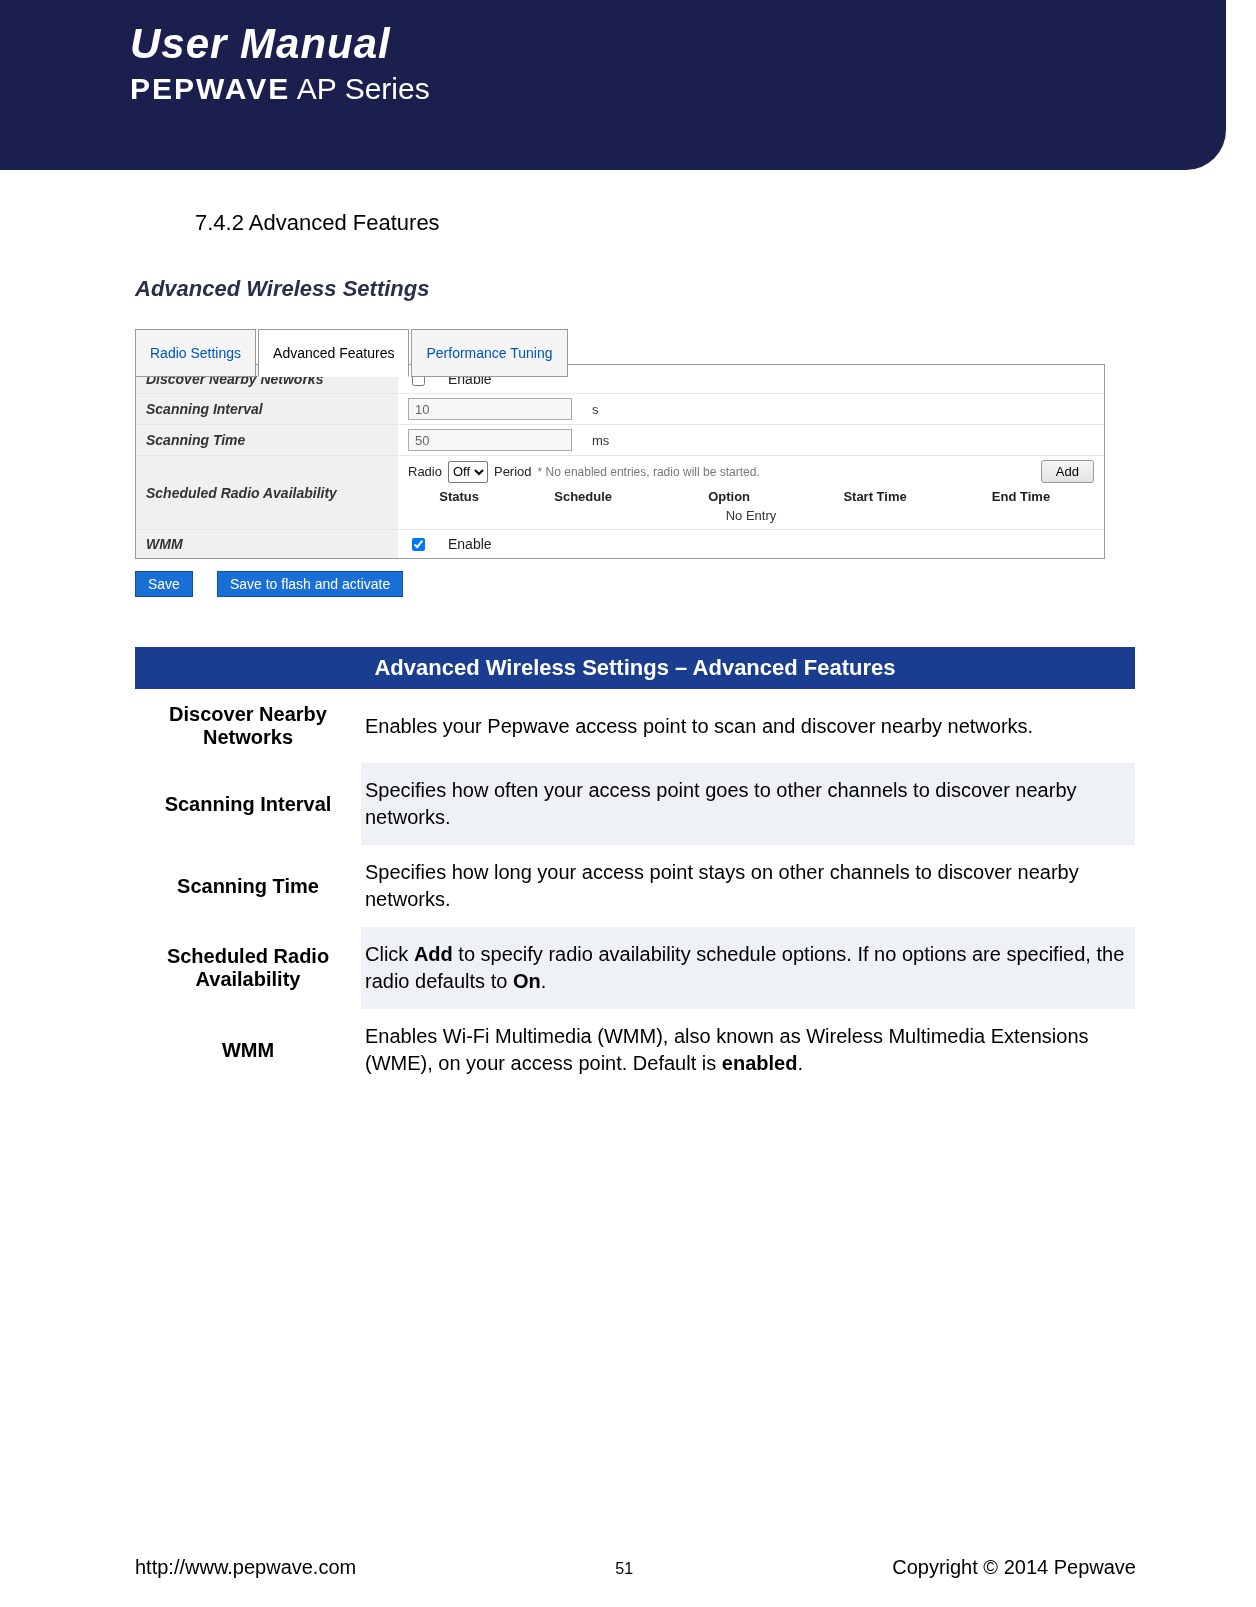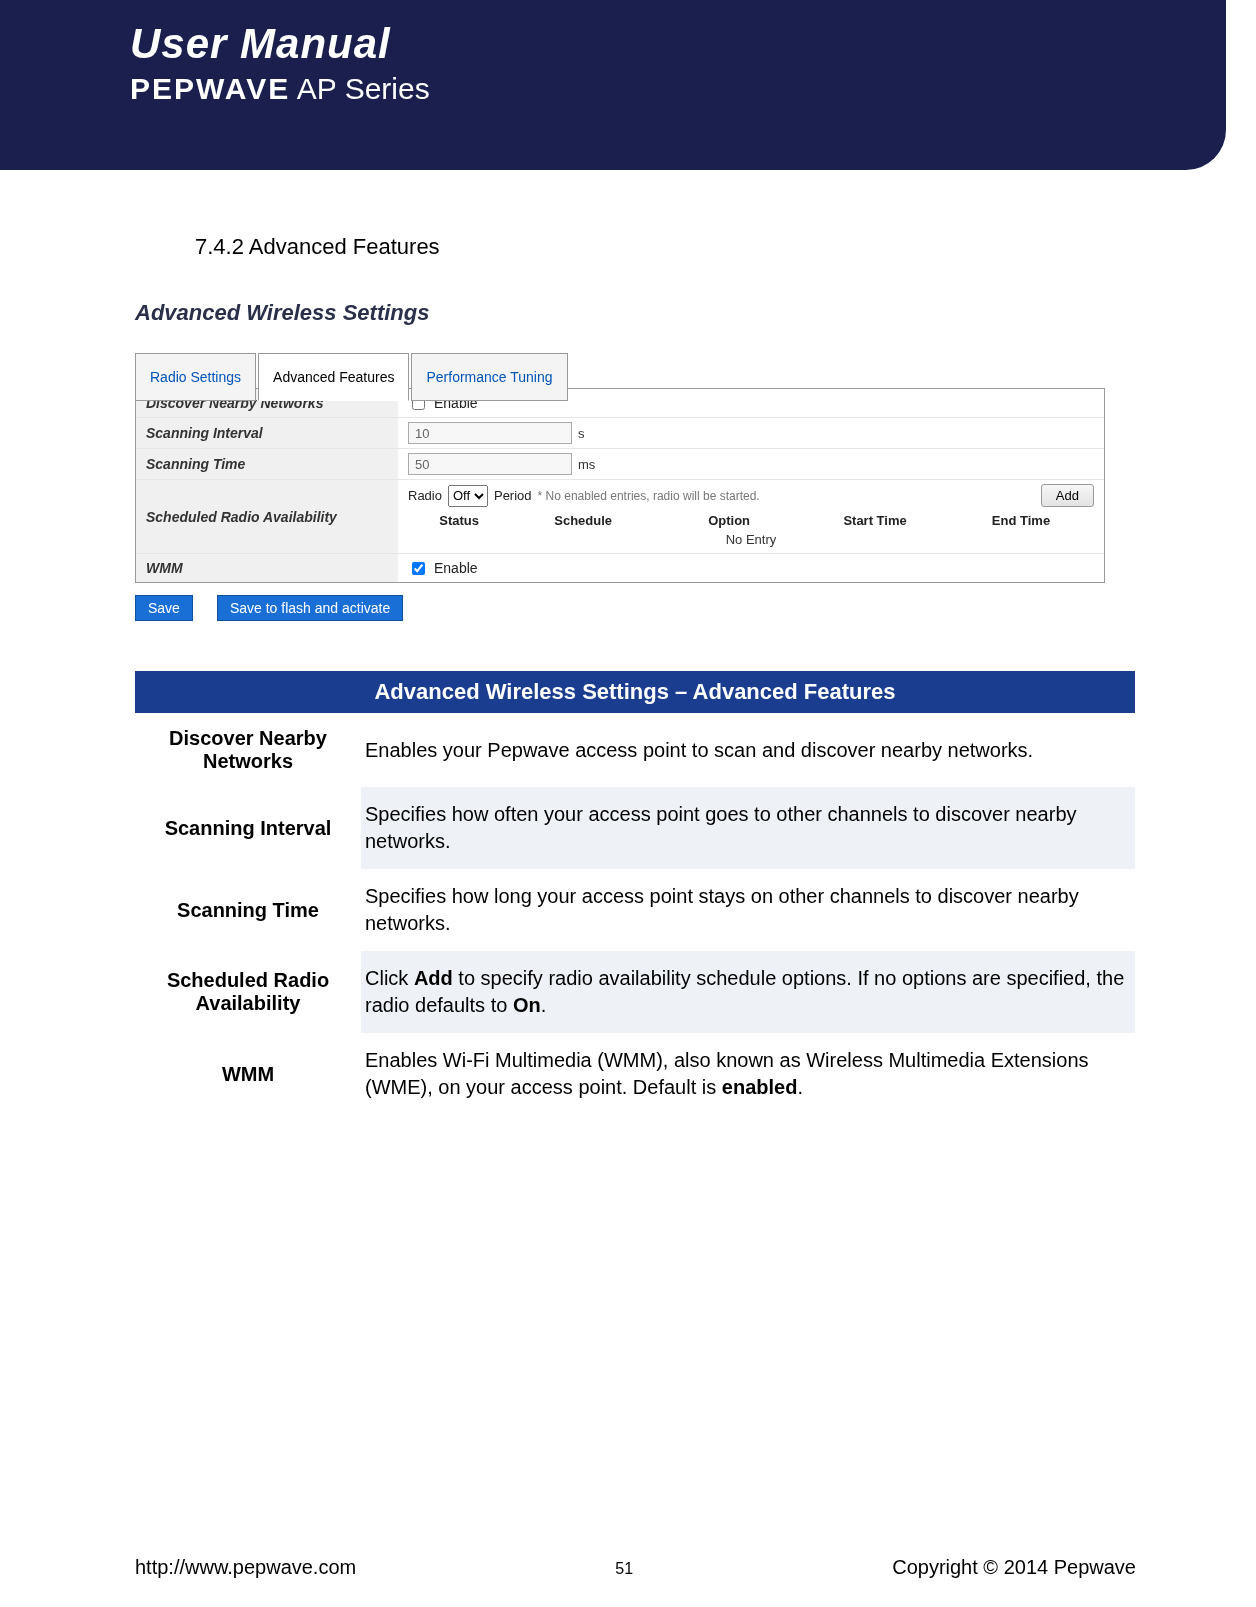--- a/index.html
+++ b/index.html
@@ -39,21 +39,20 @@
     font-weight: 300;
   }
   .banner .series .pep {
     font-weight: 700;
     letter-spacing: 2px;
   }
   
   .content {
     padding: 40px 120px 0 135px;
     font-size: 22px;
-    margin-top: 24px;
   }
   .section-num {
     margin: 0 0 40px 60px;
     font-size: 22px;
   }
   
   .ui-shot {
     font-size: 14px;
     color: #222;
     width: 970px;
@@ -108,21 +107,21 @@
     box-sizing: border-box;
     align-self: stretch;
     display: flex;
     align-items: center;
   }
   .ui-value {
     flex: 1;
     padding: 4px 10px;
     display: flex;
     align-items: center;
-    gap: 6px;
+    gap: 20px;
   }
   .ui-value input[type="text"] {
     width: 150px;
     height: 20px;
     border: 1px solid #aaa;
     background: #f7f7f7;
     color: #666;
     padding: 0 6px;
     font-size: 13px;
   }

